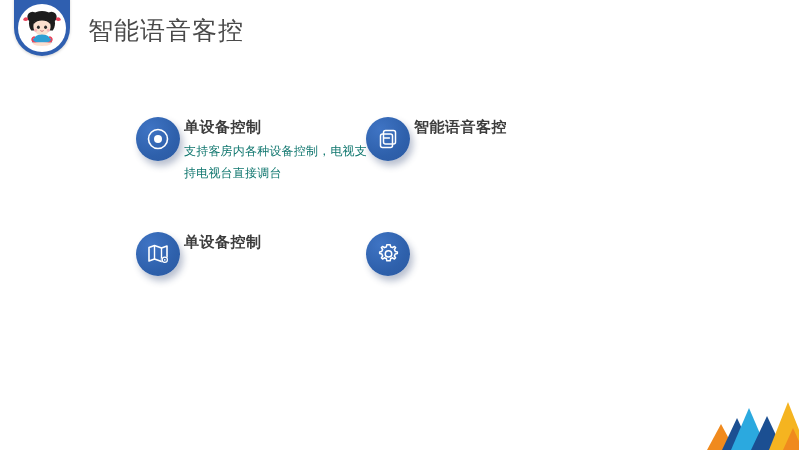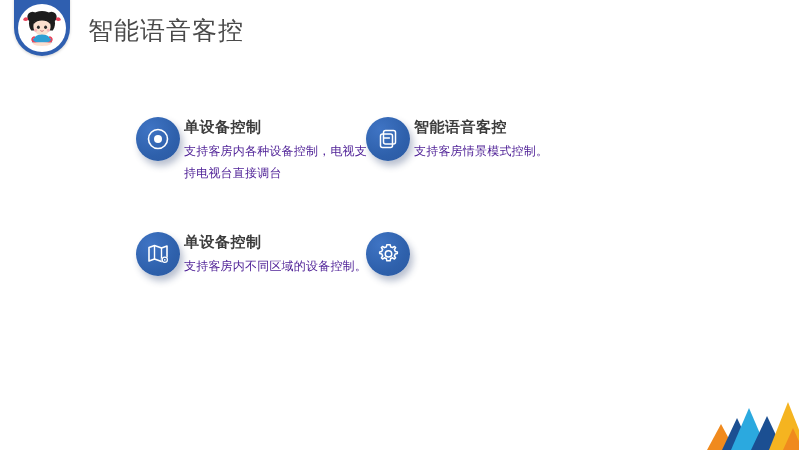--- a/index.html
+++ b/index.html
@@ -108,21 +108,21 @@
     font-size: 15px;
     font-weight: bold;
     color: #3d3d3d;
     line-height: 20px;
     letter-spacing: 0.5px;
     margin: 0 0 3px 0;
     white-space: nowrap;
   }
   .feature-desc {
     font-size: 12px;
-    color: #4c1d95;
+    color: #0f766e;
     line-height: 22px;
     letter-spacing: 0.2px;
     margin: 0;
     width: 190px;
   }
 
   
   #deco-triangles {
     position: absolute;
     right: 0;
@@ -190,38 +190,36 @@
   <div class="feature col-right row-top">
     <div class="feature-icon">
       <svg width="24" height="24" viewBox="0 0 24 24">
         <rect x="7.5" y="3.5" width="12" height="13.5" rx="2" fill="none" stroke="#ffffff" stroke-width="1.5"></rect>
         <rect x="4.5" y="7" width="12" height="13.5" rx="2" fill="none" stroke="#ffffff" stroke-width="1.5"></rect>
         <line x1="7.5" y1="11" x2="13.5" y2="11" stroke="#ffffff" stroke-width="1.3" stroke-linecap="round"></line>
       </svg>
     </div>
     <div class="feature-text">
       <div class="feature-title">智能语音客控</div>
-      <div class="feature-desc">支持客房情景模式控制。</div>
     </div>
   </div>
 
   <div class="feature col-left row-bottom">
     <div class="feature-icon">
       <svg width="26" height="26" viewBox="0 0 26 26">
         <path d="M4 6.5 l5.5 -2 l7 2.5 l5.5 -2 l0 13.5 l-5.5 2 l-7 -2.5 l-5.5 2 z" fill="none" stroke="#ffffff" stroke-width="1.6" stroke-linejoin="round"></path>
         <line x1="9.5" y1="4.5" x2="9.5" y2="18" stroke="#ffffff" stroke-width="1.4"></line>
         <line x1="16.5" y1="7" x2="16.5" y2="20.5" stroke="#ffffff" stroke-width="1.4"></line>
         <circle cx="19.8" cy="18.8" r="3.4" fill="#2e60ab"></circle>
         <circle cx="19.8" cy="18.8" r="2.6" fill="none" stroke="#ffffff" stroke-width="1.2"></circle>
         <circle cx="19.8" cy="18.8" r="0.85" fill="#ffffff"></circle>
       </svg>
     </div>
     <div class="feature-text">
       <div class="feature-title">单设备控制</div>
-      <div class="feature-desc">支持客房内不同区域的设备控制。</div>
     </div>
   </div>
 
   <div class="feature col-right row-bottom">
     <div class="feature-icon">
       <svg width="25" height="25" viewBox="0 0 24 24">
         <path d="M12 2.6 l1.6 0 l0.45 2.1 a7.3 7.3 0 0 1 1.85 0.77 l1.8 -1.2 l1.13 1.13 l-1.2 1.8 a7.3 7.3 0 0 1 0.77 1.85 l2.1 0.45 l0 1.6 l-2.1 0.45 a7.3 7.3 0 0 1 -0.77 1.85 l1.2 1.8 l-1.13 1.13 l-1.8 -1.2 a7.3 7.3 0 0 1 -1.85 0.77 l-0.45 2.1 l-1.6 0 l-1.6 0 l-0.45 -2.1 a7.3 7.3 0 0 1 -1.85 -0.77 l-1.8 1.2 l-1.13 -1.13 l1.2 -1.8 a7.3 7.3 0 0 1 -0.77 -1.85 l-2.1 -0.45 l0 -1.6 l2.1 -0.45 a7.3 7.3 0 0 1 0.77 -1.85 l-1.2 -1.8 l1.13 -1.13 l1.8 1.2 a7.3 7.3 0 0 1 1.85 -0.77 l0.45 -2.1 z" fill="none" stroke="#ffffff" stroke-width="1.45" stroke-linejoin="round"></path>
         <circle cx="12" cy="11.4" r="3.1" fill="none" stroke="#ffffff" stroke-width="1.45"></circle>
       </svg>
     </div>

